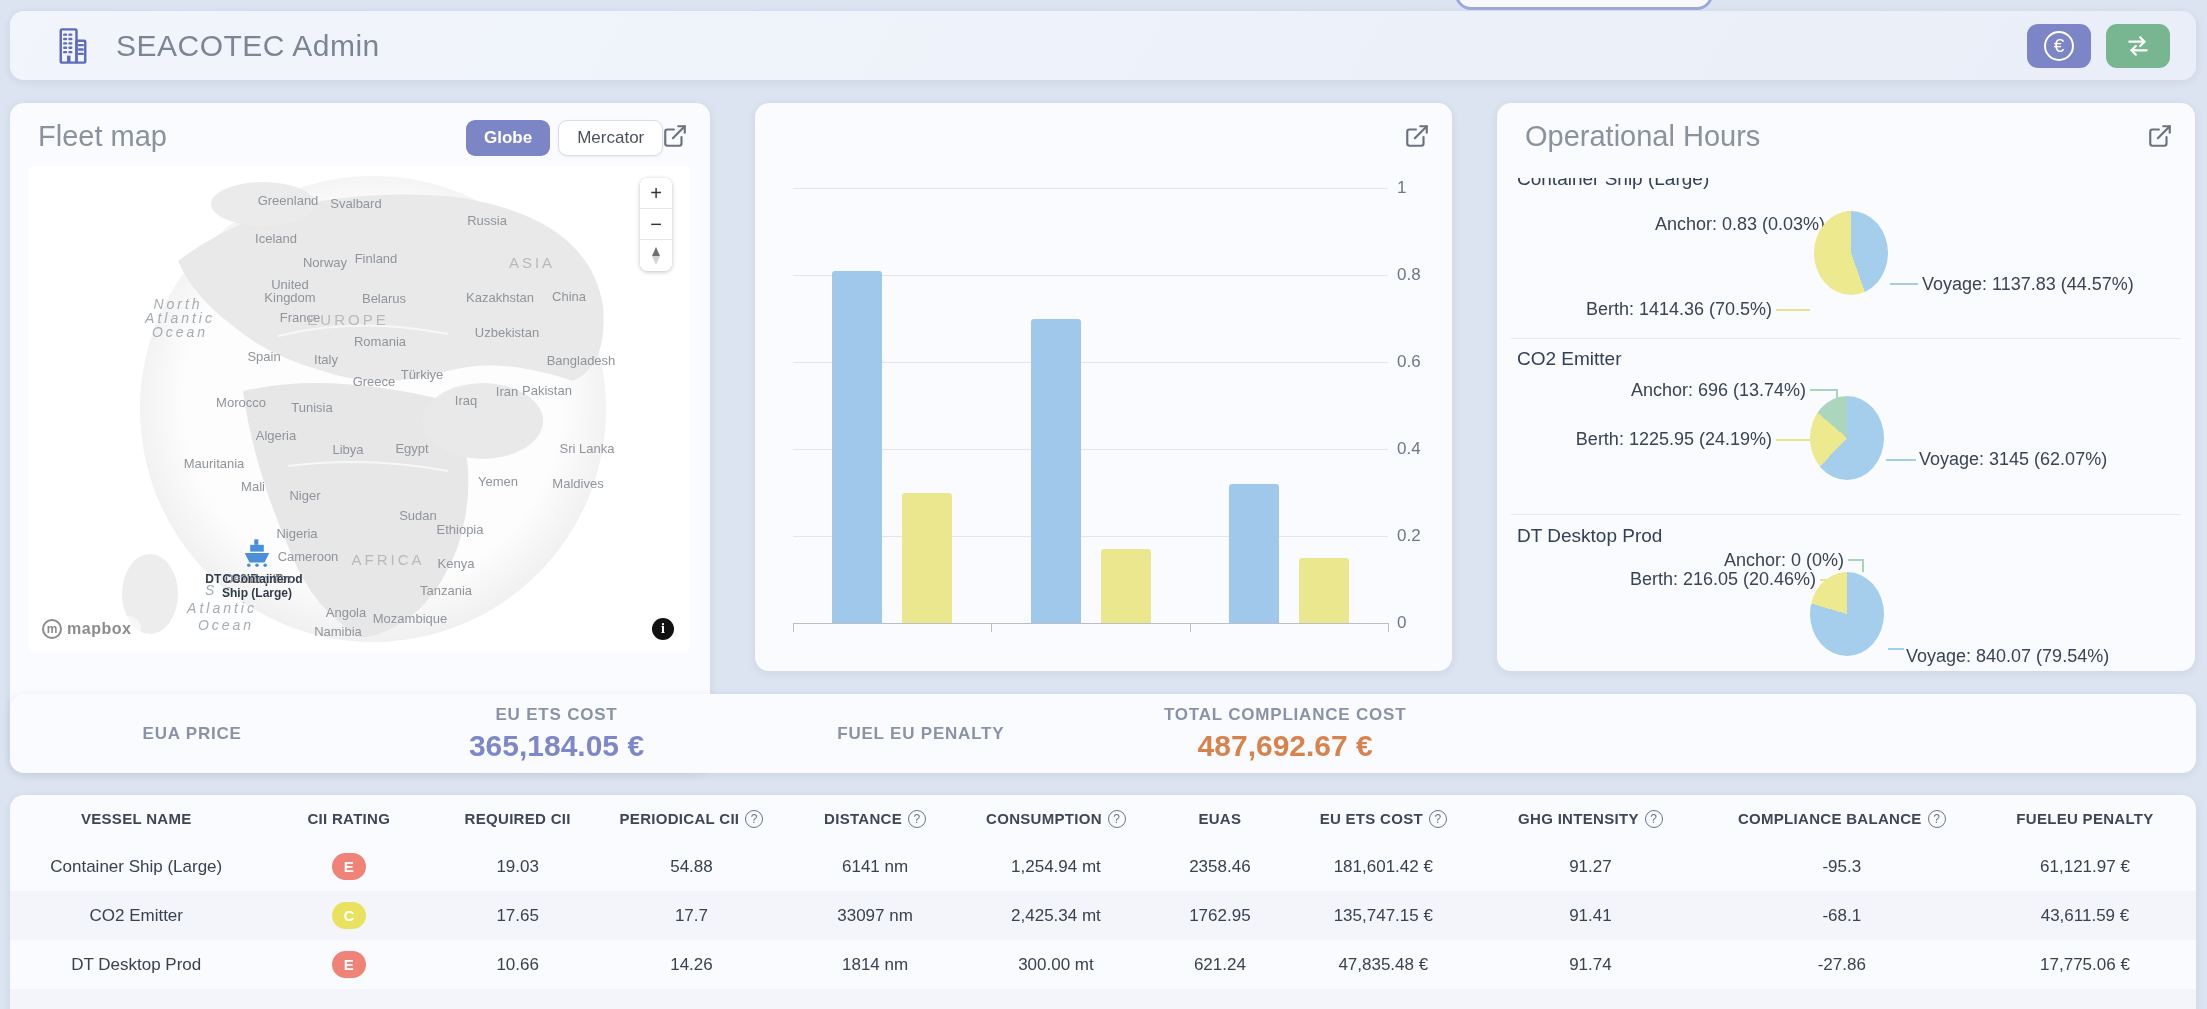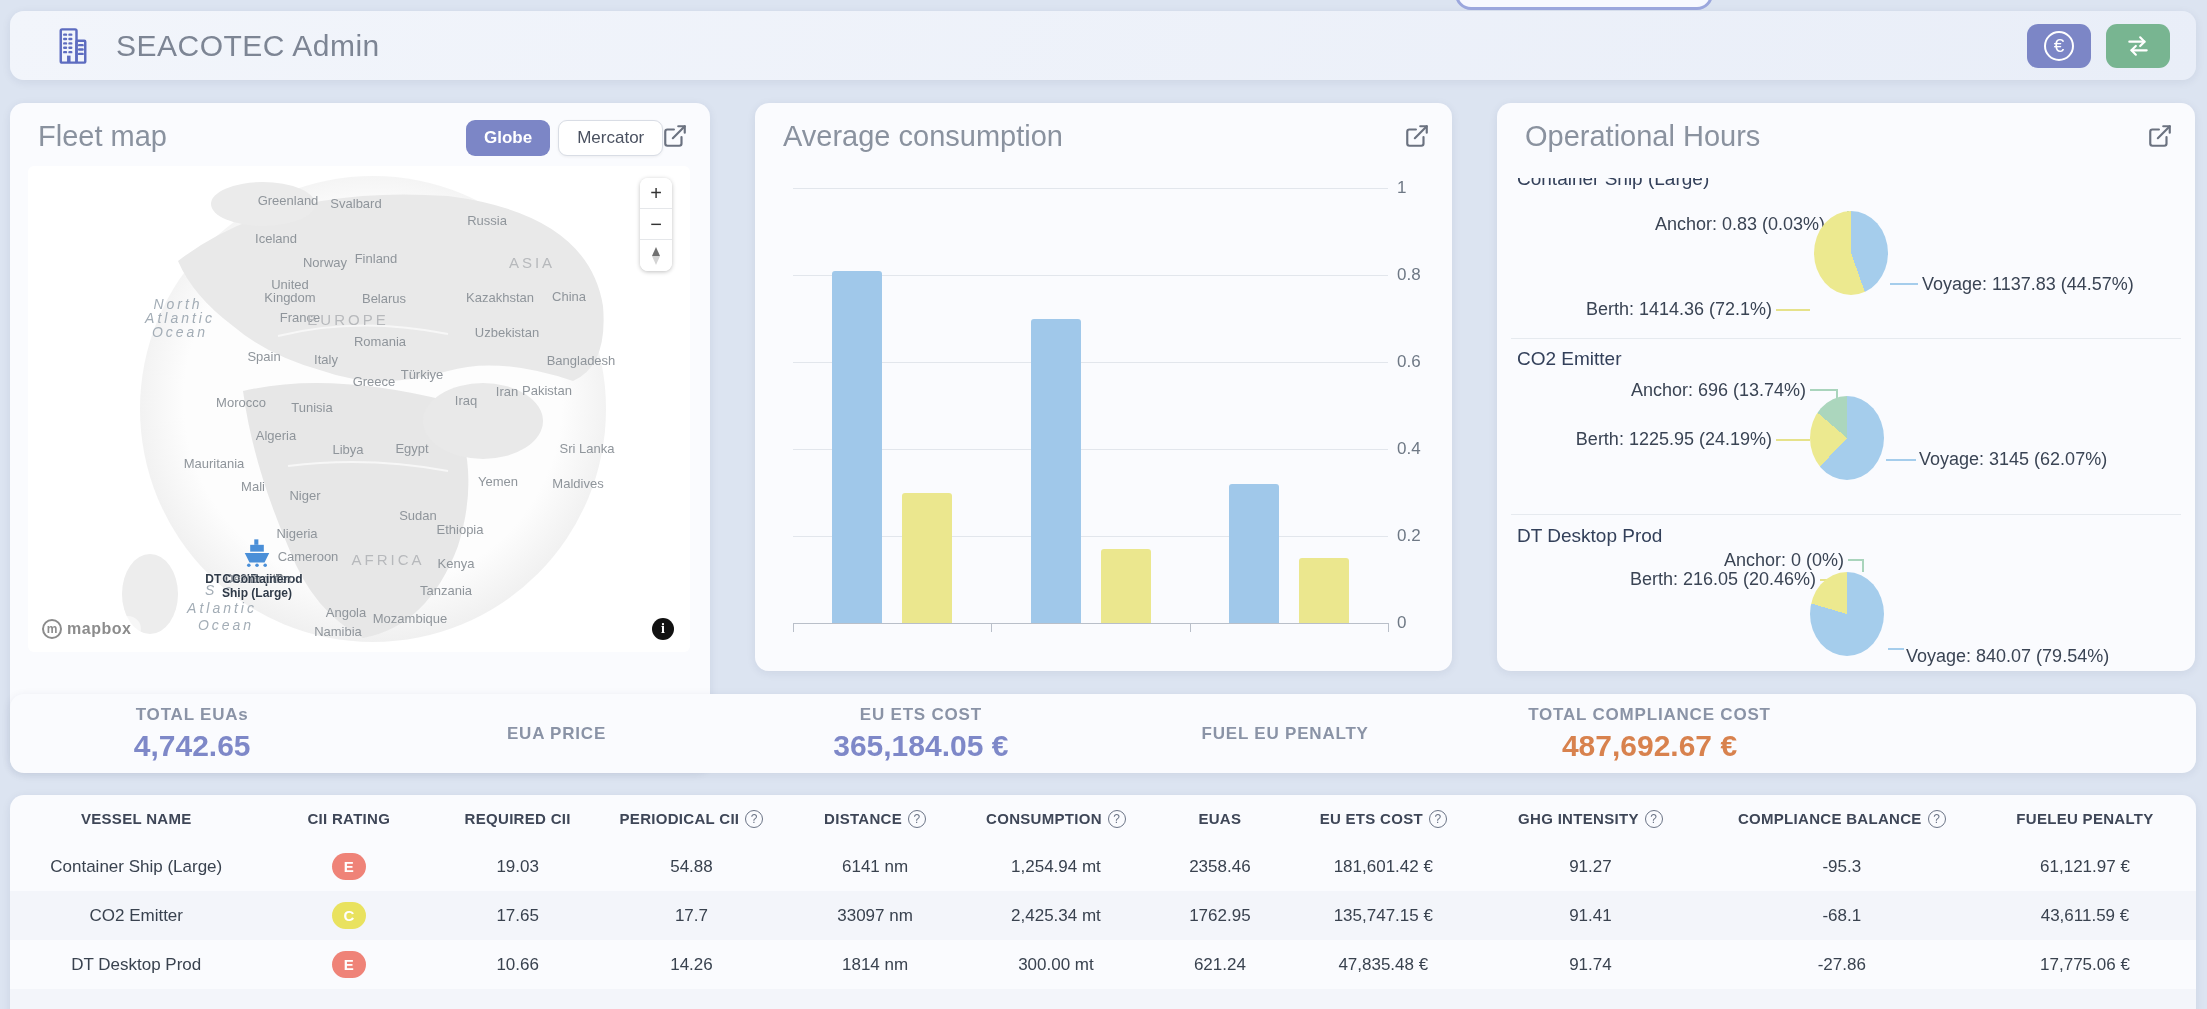--- a/index.html
+++ b/index.html
@@ -255,21 +255,20 @@
 
     <div class="attribution">
       <span class="mb-logo">m</span>
       <span class="mb-text">mapbox</span>
     </div>
     <button class="map-info">i</button>
   </div>
 </section>
 
 <section class="card cons">
-  <h2 class="panel-title">Average consumption</h2>
   <button class="expand-btn">
     <svg viewBox="0 0 24 24" width="26" height="26" fill="none" stroke="currentColor" stroke-width="2" stroke-linecap="round" stroke-linejoin="round">
       <path d="M18 13v6a2 2 0 0 1-2 2H5a2 2 0 0 1-2-2V8a2 2 0 0 1 2-2h6"></path>
         <polyline points="15 3 21 3 21 9"></polyline>
         <line x1="10" y1="14" x2="21" y2="3"></line>
     </svg>
   </button>
   <div class="plot" id="bar-plot">
       <div class="ytick" style="top: 435px;">0</div>
       <div class="gridline" style="top: 348px;"></div>
@@ -305,21 +304,21 @@
         <line x1="10" y1="14" x2="21" y2="3"></line>
     </svg>
   </button>
 
   <div class="oph-content">
 
     <div class="sec-head" style="top:-10px">Container Ship (Large)</div>
     <div class="plab" style="left:2px;width:326px;text-align:right;top:36px">Anchor: 0.83 (0.03%)</div>
     <div class="conn h c-anchor" style="left:332px;top:45px;width:18px"></div>
     <div class="conn v c-anchor" style="left:350px;top:33px;height:14px"></div>
-    <div class="plab" style="left:2px;width:273px;text-align:right;top:121px">Berth: 1414.36 (72.1%)</div>
+    <div class="plab" style="left:2px;width:273px;text-align:right;top:121px">Berth: 1414.36 (70.5%)</div>
     <div class="conn h c-berth" style="left:279px;top:131px;width:34px"></div>
     <div class="pie" id="pie-0" style="left: 317px; top: 33px; background: conic-gradient(rgb(165, 205, 236) 0%, rgb(165, 205, 236) 44.57%, rgb(236, 233, 143) 44.57%, rgb(236, 233, 143) 99.97%, rgb(171, 214, 189) 99.97%, rgb(171, 214, 189) 100%);"></div>
     <div class="conn h c-voyage" style="left:393px;top:105px;width:28px"></div>
     <div class="plab" style="left:425px;top:96px">Voyage: 1137.83 (44.57%)</div>
     <div class="divider" style="top:160px"></div>
 
     <div class="sec-head" style="top:170px">CO2 Emitter</div>
     <div class="plab" style="left:2px;width:307px;text-align:right;top:202px">Anchor: 696 (13.74%)</div>
     <div class="conn h c-anchor" style="left:313px;top:211px;width:26px"></div>
     <div class="conn v c-anchor" style="left:339px;top:211px;height:10px"></div>
@@ -336,24 +335,20 @@
     <div class="conn v c-anchor" style="left:365px;top:381px;height:13px"></div>
     <div class="plab" style="left:2px;width:317px;text-align:right;top:391px">Berth: 216.05 (20.46%)</div>
     <div class="conn h c-berth" style="left:323px;top:401px;width:18px"></div>
     <div class="pie" id="pie-2" style="left: 313px; top: 394px; background: conic-gradient(rgb(165, 205, 236) 0%, rgb(165, 205, 236) 79.54%, rgb(236, 233, 143) 79.54%, rgb(236, 233, 143) 100%, rgb(171, 214, 189) 100%, rgb(171, 214, 189) 100%);"></div>
     <div class="conn h c-voyage" style="left:391px;top:470px;width:16px"></div>
     <div class="plab" style="left:409px;top:468px">Voyage: 840.07 (79.54%)</div>
   </div>
 </section>
 
 <section class="card kpis" id="kpi-strip">
-    <div class="kpi">
-      <div class="kpi-label">TOTAL EUAs</div>
-      <div class="kpi-value indigo">4,742.65</div>
-    </div>
     <div class="kpi">
       <div class="kpi-label">EUA PRICE</div>
     </div>
     <div class="kpi">
       <div class="kpi-label">EU ETS COST</div>
       <div class="kpi-value indigo">365,184.05 €</div>
     </div>
     <div class="kpi">
       <div class="kpi-label">FUEL EU PENALTY</div>
     </div>

